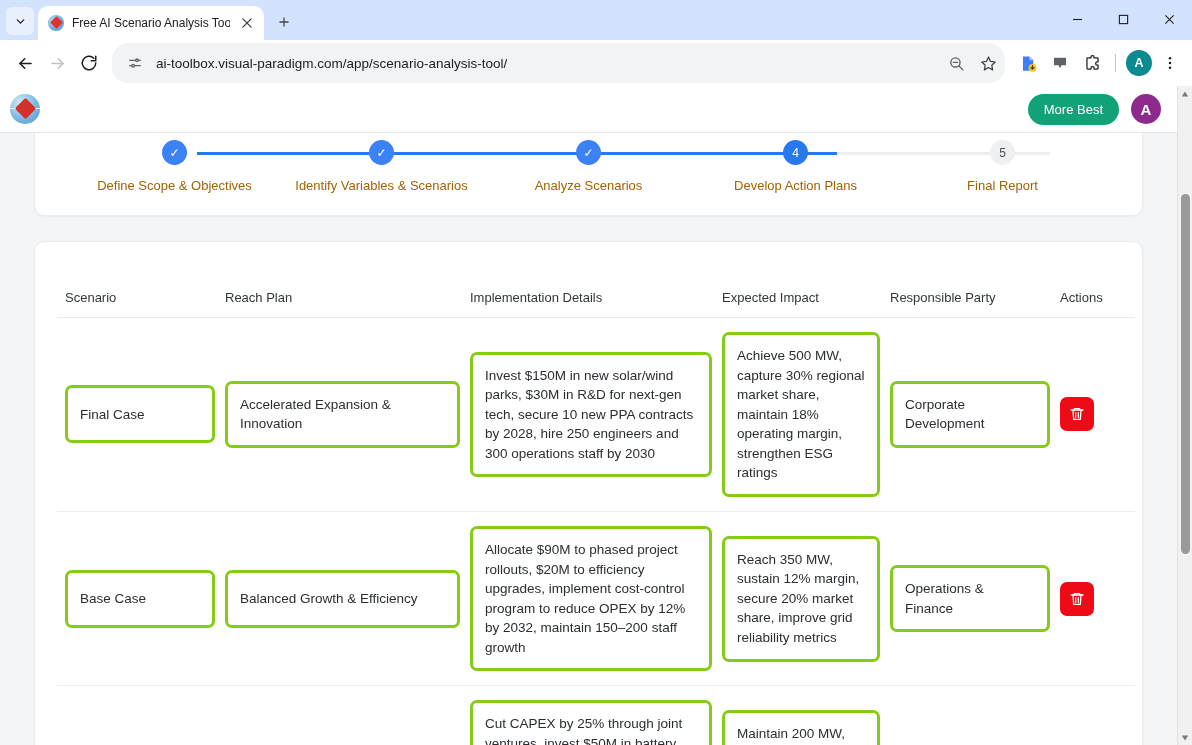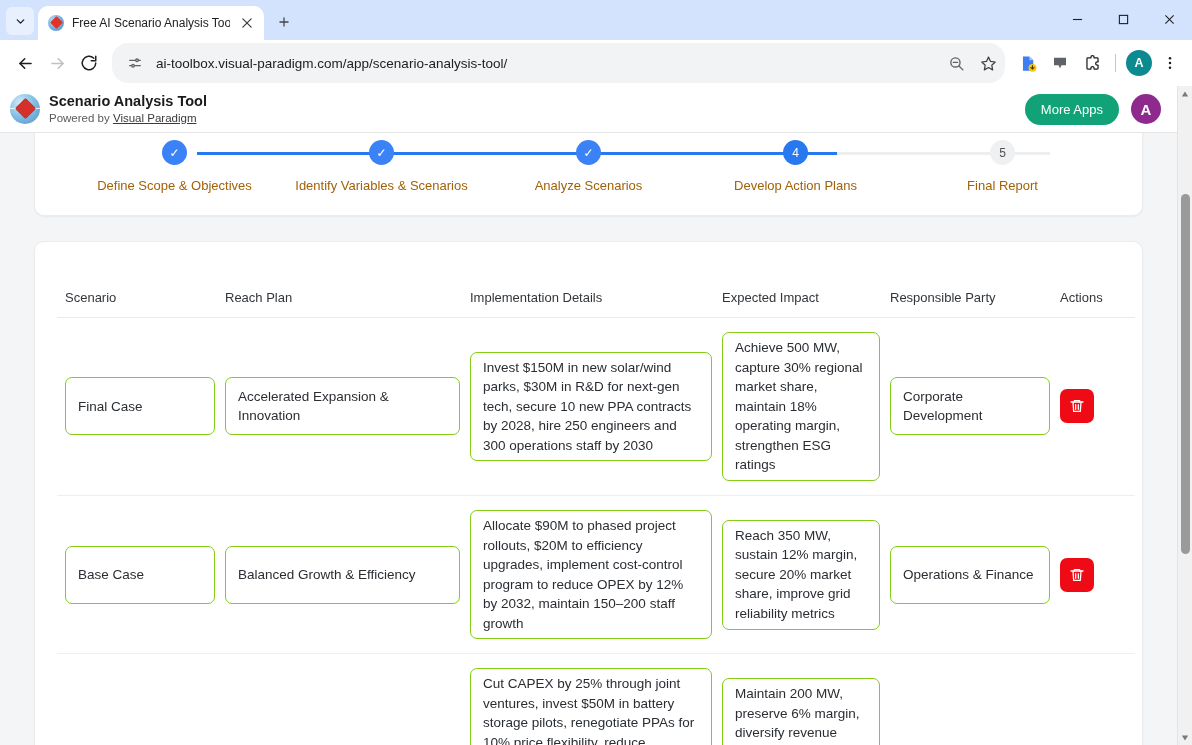--- a/index.html
+++ b/index.html
@@ -180,22 +180,22 @@
   }
   table.plan th:first-child { padding-left: 8px; }
   table.plan td {
     vertical-align: middle; padding: 14px 10px 14px 0;
     border-bottom: 1px solid #eceef0;
   }
   table.plan td:first-child { padding-left: 8px; }
   table.plan tr:last-child td { border-bottom: none; }
 
   .cell-box {
-    border: 1px solid #84cc16; border-radius: 7px; background: #fff;
-    padding: 5px 12px; font-size: 13.5px; color: #2a2e33;
+    border: 3px solid #84cc16; border-radius: 7px; background: #fff;
+    padding: 11px 12px; font-size: 13.5px; color: #2a2e33;
     line-height: 1.45; min-height: 58px; cursor: text;
     display: flex; align-items: center;
   }
   .cell-box.tall { align-items: flex-start; }
   .del-btn {
     width: 34px; height: 34px; border-radius: 7px; background: #ef0b16;
     border: none; display: flex; align-items: center; justify-content: center;
     cursor: pointer;
   }
 
@@ -347,27 +347,23 @@
         </svg>
     </div>
   </div>
 
   <div class="viewport">
     <div class="page">
 
       <div class="app-header">
         <div class="brand">
           <span class="brand-logo"></span>
-          <span class="brand-txt">
-            <div class="brand-title">Scenario Analysis Tool</div>
-            <div class="brand-sub"><span>Powered by </span><a href="#">Visual Paradigm</a></div>
-          </span>
         </div>
         <div class="header-right">
-          <button class="more-apps">More Apps</button>
+          <button class="more-apps">More Best</button>
           <span class="avatar-purple">A</span>
         </div>
       </div>
 
       <div class="scroll-area">
         <div class="content">
 
           <div class="card stepper-card">
             <div class="stepper">
               <div class="step-line active" style="left:162px;  width:214px;"></div>

